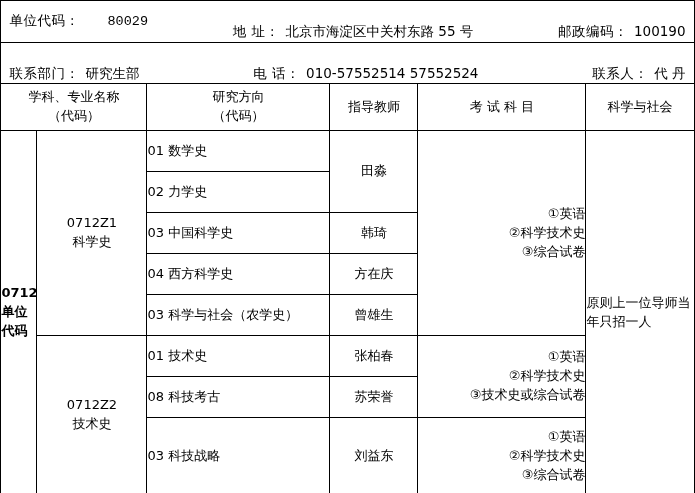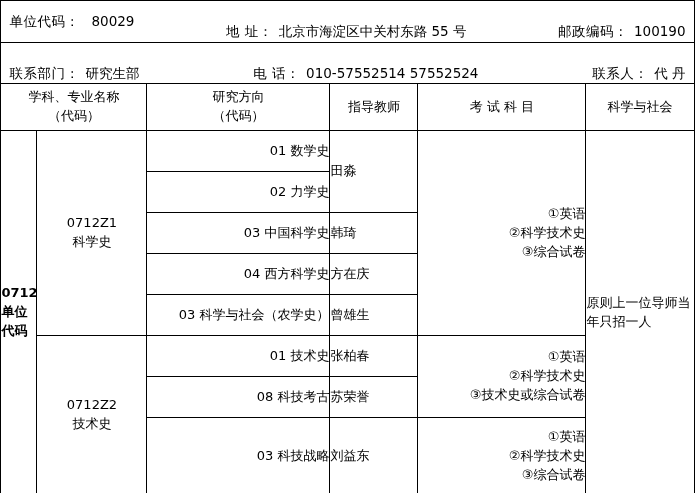--- a/index.html
+++ b/index.html
@@ -53,21 +53,21 @@
     align-items: baseline;
     white-space: nowrap;
   }
   .hdr-label {
     letter-spacing: 0.5px;
   }
   .hdr-value {
     margin-left: 10px;
   }
   .hdr-value.tight { margin-left: 6px; margin-top: 21px; }
-  .hdr-value.wide { margin-left: 12px; }
+  .hdr-value.wide { margin-left: 28px; font-family: Liberation Mono, monospace; }
 
   
   .col-head td {
     text-align: center;
     font-size: 14px;
     height: 46px;
     line-height: 1.5;
   }
   .col-head .two-line {
     display: block;
@@ -82,27 +82,28 @@
     width: 36px;
     font-weight: bold;
   }
   .c-code {
     text-align: center;
     font-size: 13px;
     line-height: 1.6;
     width: 108px;
   }
   .c-dir {
-    text-align: right;
+    text-align: left;
     padding-left: 8px;
     font-size: 13px;
     height: 40px;
     width: 182px;
   }
   .c-teacher {
+    text-align: center;
     font-size: 13px;
     width: 88px;
   }
   .c-exam {
     text-align: left;
     padding-left: 6px;
     font-size: 13px;
     line-height: 1.55;
     width: 168px;
     vertical-align: middle;

